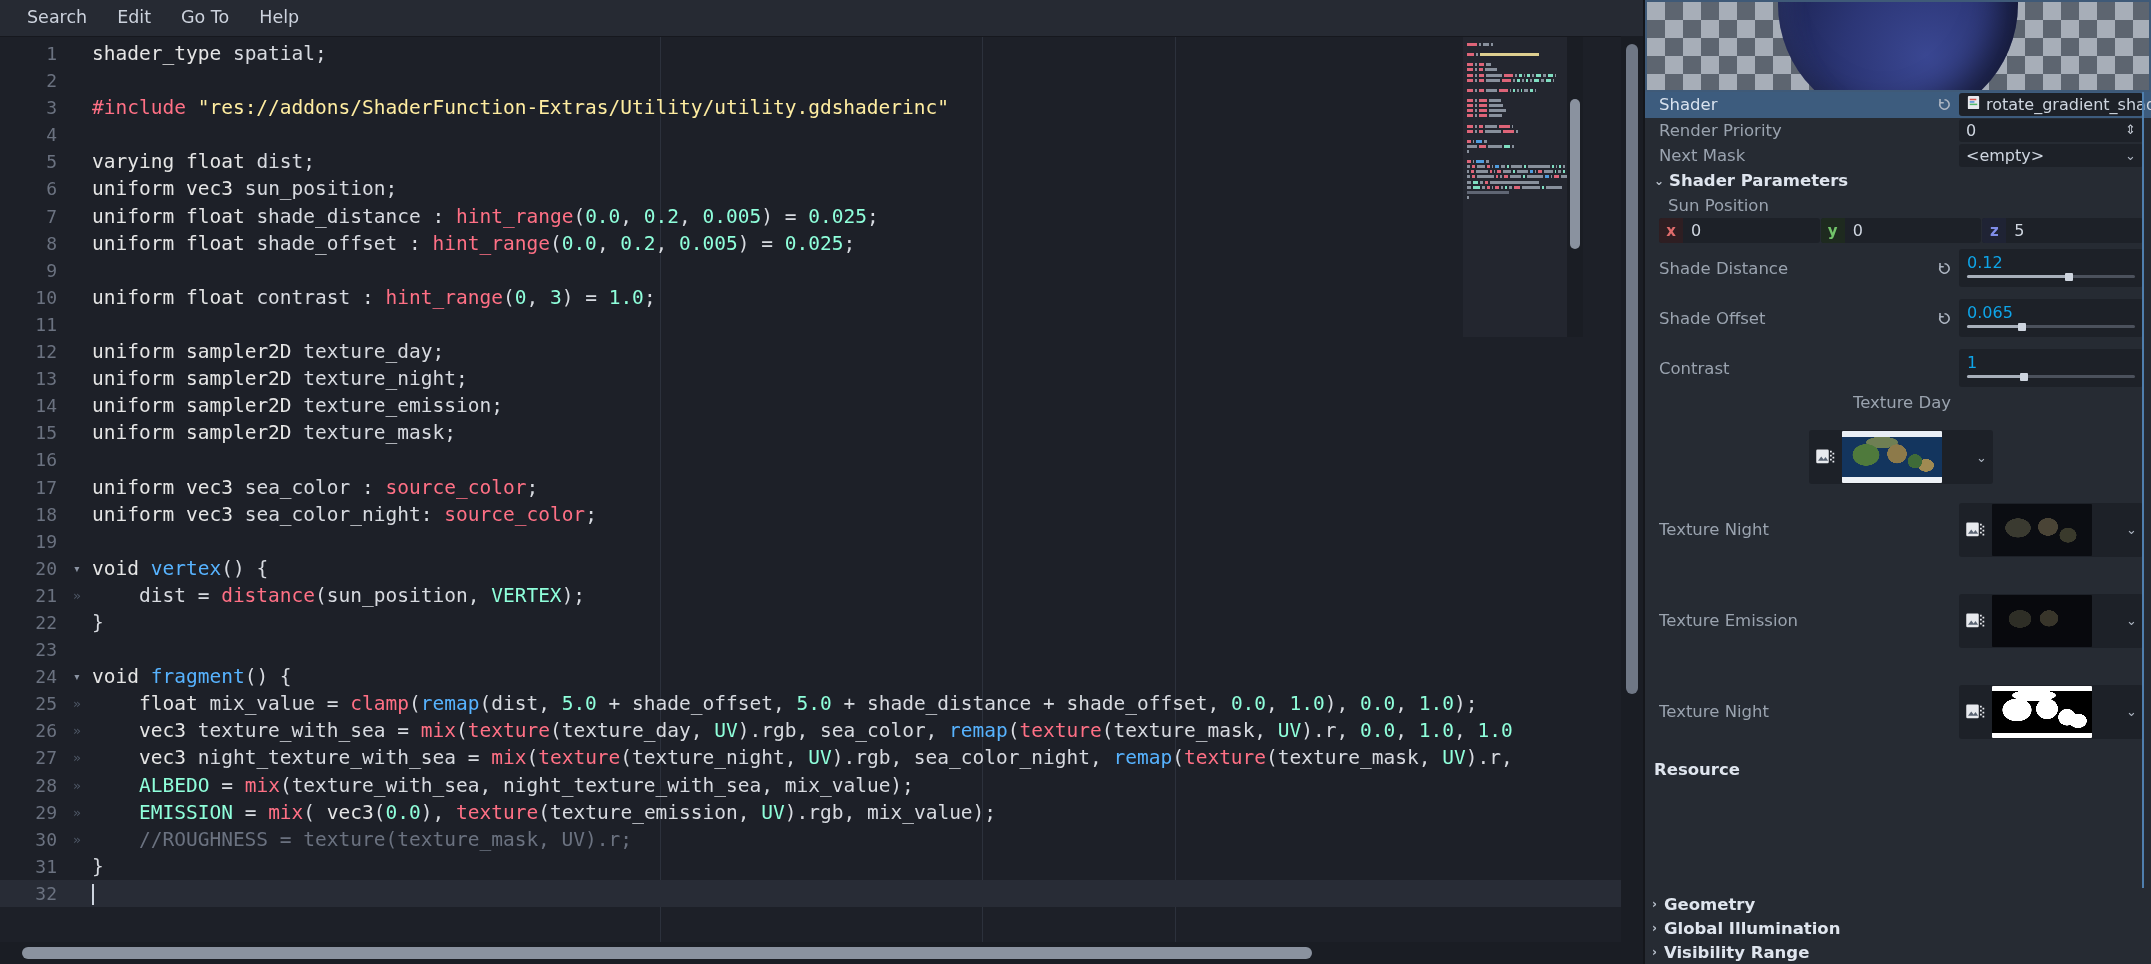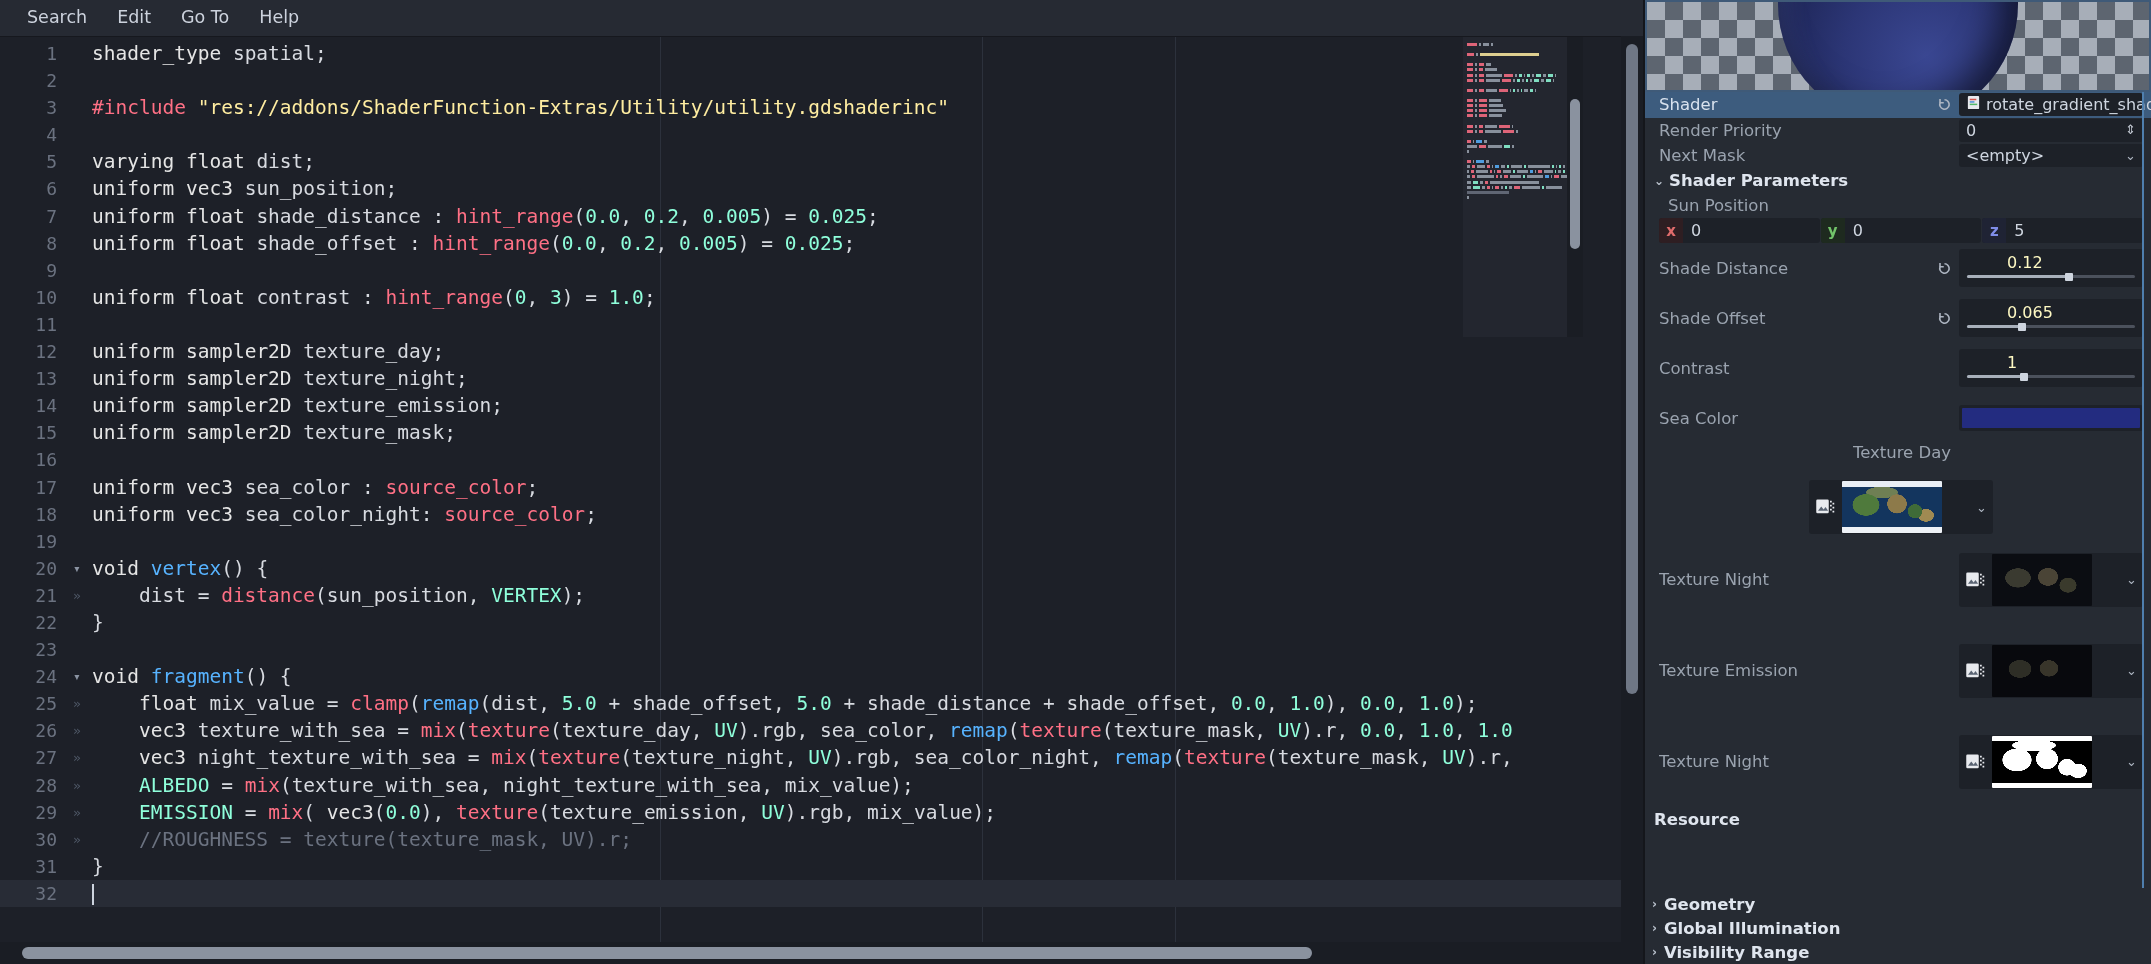--- a/index.html
+++ b/index.html
@@ -216,21 +216,21 @@
   .vec-axis.z { color: #7f8de8; background: #1f2334; }
   .vec-val { font-size: 16px; color: #cfd6e0; padding-left: 8px; }
 
   
   .slider-field {
     width: 184px; min-width: 184px; height: 38px;
     margin-right: 8px;
     background: #1d2128; border-radius: 3px;
     position: relative; padding: 4px 8px 0 8px;
   }
-  .slider-val { font-size: 16px; color: #fef9c3; margin-left: 40px; }
+  .slider-val { font-size: 16px; color: #0ea5e9; }
   .slider-track {
     position: absolute; left: 8px; right: 8px; bottom: 9px;
     height: 3px; background: #4b515c; border-radius: 2px;
   }
   .slider-fill { position: absolute; left: 0; top: 0; height: 3px; background: #a8b0bb; border-radius: 2px; }
   .slider-knob {
     position: absolute; top: -2.5px;
     width: 8px; height: 8px; background: #ced5df; border-radius: 1px;
     transform: translateX(-4px);
   }
@@ -683,26 +683,20 @@
           </div>
           <div class="row" style="height: 50px;">
             <div class="row-label">Contrast</div>
             <div class="revert"></div>
             <div class="slider-field">
               <div class="slider-val">1</div>
               <div class="slider-track">
                 <div class="slider-fill" style="width:34%"></div>
                 <div class="slider-knob" style="left:34%"></div>
               </div>
-            </div>
-          </div>
-          <div class="row" style="height: 50px;">
-            <div class="row-label">Sea Color</div>
-            <div class="swatch-wrap">
-              <div class="swatch" style="background:#232c80"></div>
             </div>
           </div>
           <div class="row" style="height: 91px; flex-direction: column;">
             <div class="row-label">Texture Day</div>
             <div class="tex-field">
               <span class="tex-icon"><svg width="20" height="20" viewBox="0 0 16 16">
                   <rect x="1" y="2" width="10" height="11" rx="1" fill="#e8eaee"></rect>
                   <path d="M2.4 11 5 7.6l1.9 2.3L8.4 8l2.1 3z" fill="#5a6473"></path>
                   <g fill="#e8eaee">
                     <rect x="12" y="3" width="1.4" height="1.4"></rect>

